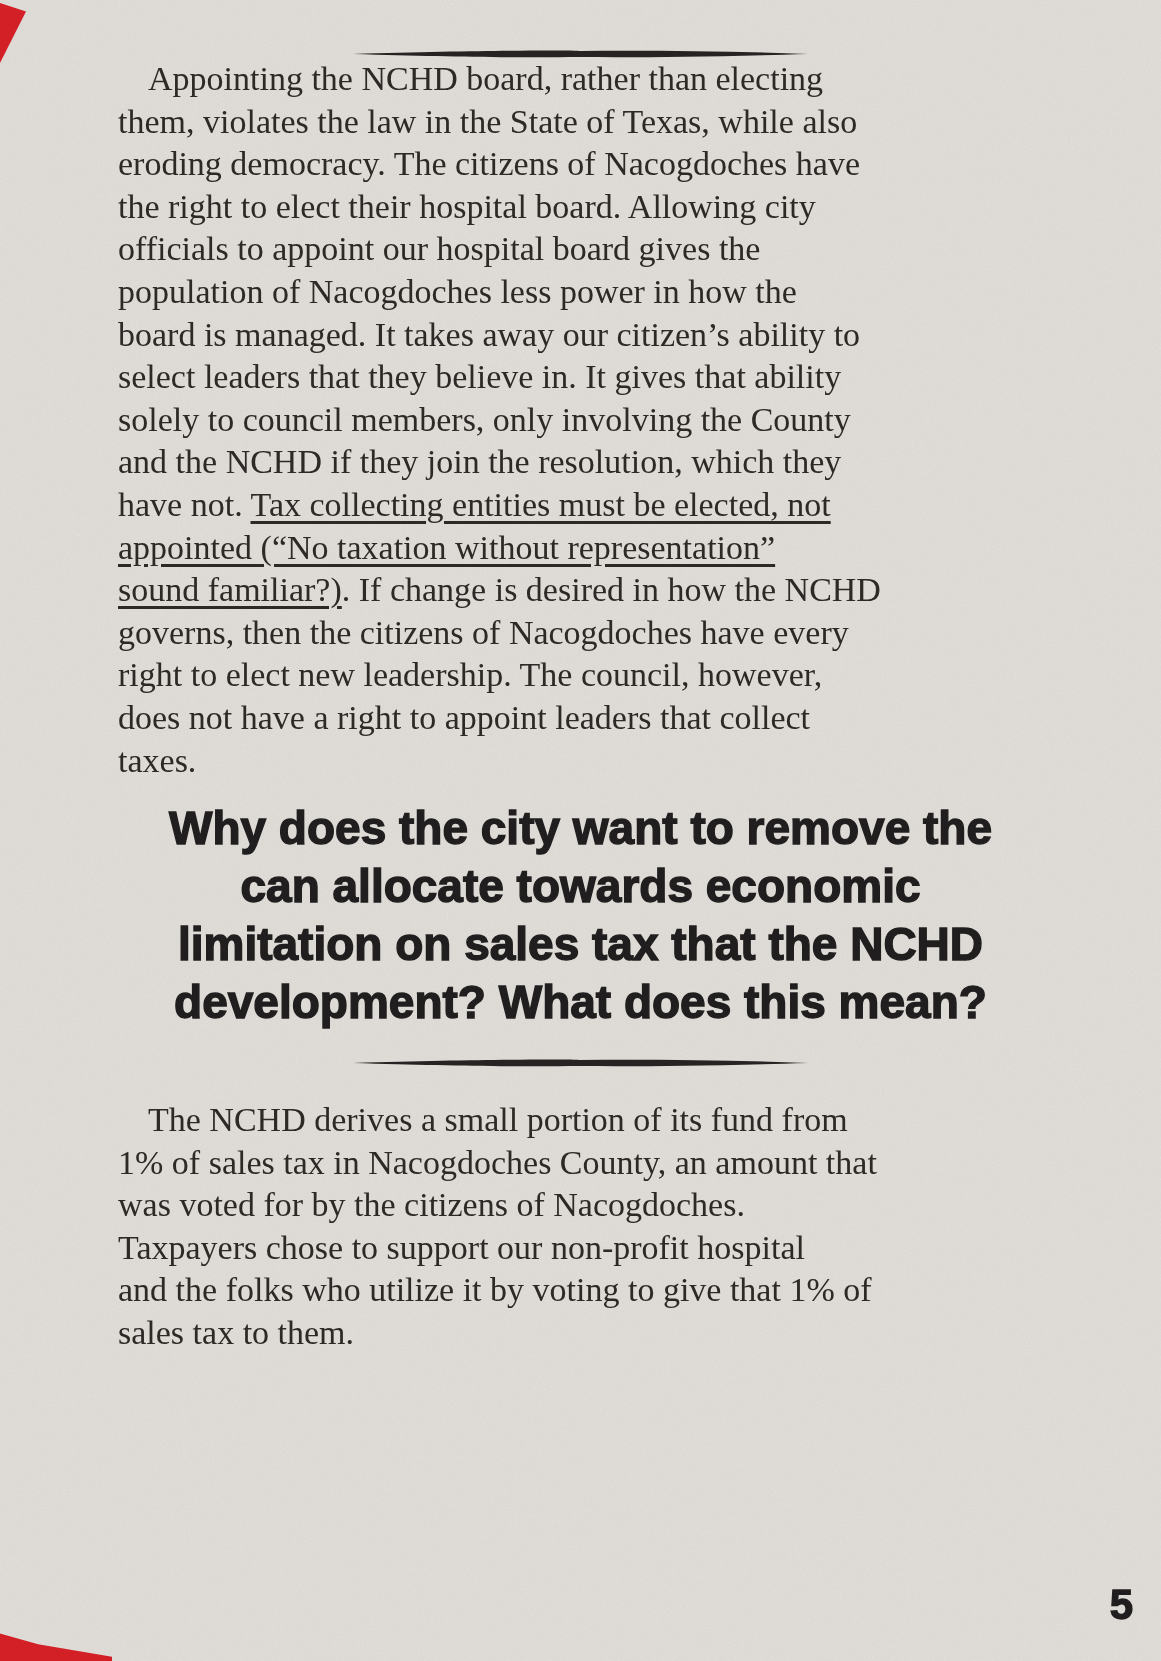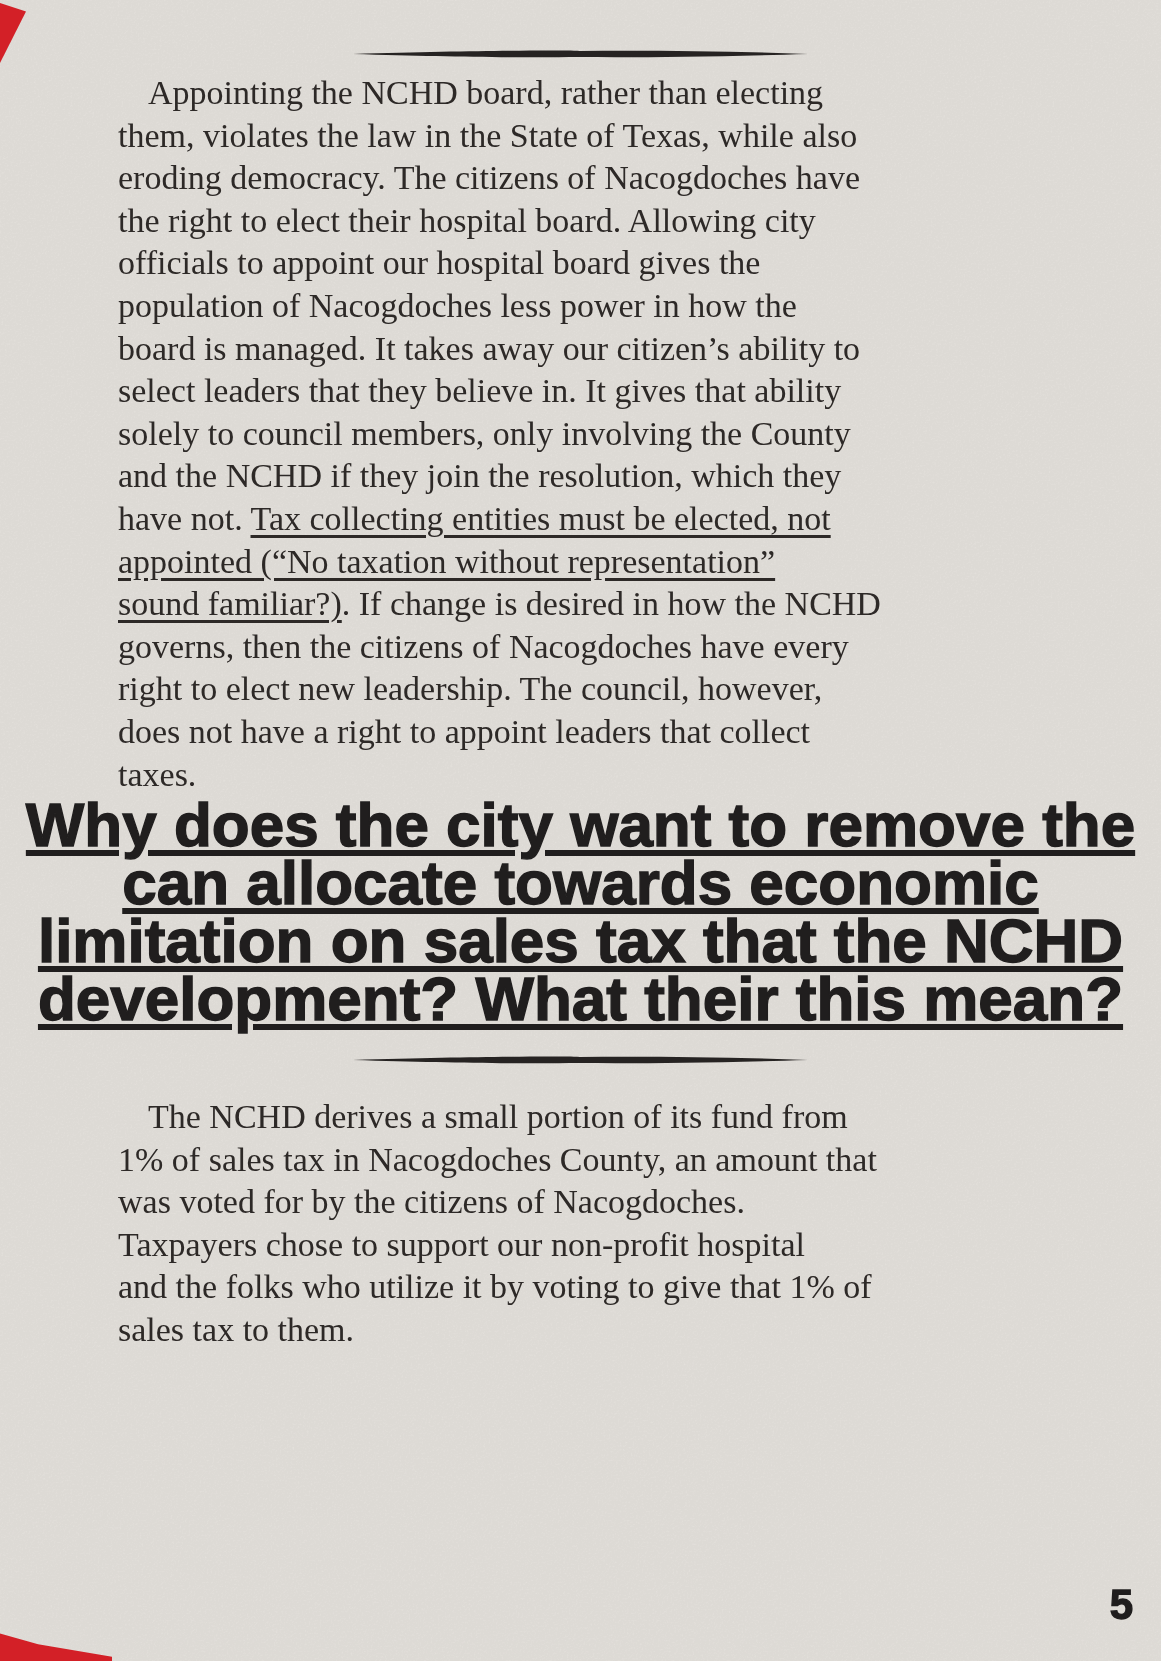--- a/index.html
+++ b/index.html
@@ -27,38 +27,38 @@
   }
   .heading {
     text-align: center;
     font-family: "Liberation Sans", sans-serif;
     font-weight: 900;
     color: #201e1e;
     -webkit-text-stroke: 1.4px #201e1e;
     letter-spacing: 0px;
   }
   .heading-1 { font-size: 46px; line-height: 56px; }
-  .heading-2 { font-size: 62px; line-height: 58px; margin-top: 0px; text-decoration: underline; }
+  .heading-2 { font-size: 46px; line-height: 58px; margin-top: 17px; }
   .divider {
     display: block;
     margin: 10px auto 0 auto;
     width: 455px;
     height: 8px;
   }
   .divider-2 { margin-top: 28px; }
   .body-par {
     width: 980px;
     margin: 0 0 0 118px;
     font-size: 34px;
     line-height: 42.6px;
     white-space: pre-wrap;
     text-indent: 30px;
     color: #2d2927;
   }
-  .par-1 { margin-top: 14px; }
+  .par-1 { }
   .par-2 { margin-top: 32px; }
   .underlined {
     text-decoration: underline;
     text-decoration-thickness: 3px;
     text-underline-offset: 5px;
     text-decoration-color: #2d2927;
     text-align: right;
   }
   .page-number {
     position: absolute;
@@ -120,21 +120,21 @@
 sound familiar?)</span><span>. If change is desired in how the NCHD
 governs, then the citizens of Nacogdoches have every
 right to elect new leadership. The council, however,
 does not have a right to appoint leaders that collect
 taxes.</span></p>
 
     <div class="heading heading-2">
         <div>Why does the city want to remove the</div>
         <div>can allocate towards economic</div>
         <div>limitation on sales tax that the NCHD</div>
-        <div>development? What their this mean?</div>
+        <div>development? What does this mean?</div>
       </div>
 
     <svg class="divider divider-2" viewBox="0 0 455 8" xmlns="http://www.w3.org/2000/svg" preserveAspectRatio="none">
       <path d="M0,4 C120,0.6 200,0.2 227,0.9 C300,0.2 380,1.2 455,4 C360,6.8 290,7.6 227,7.1 C150,7.8 90,6.6 0,4 Z" fill="#262322"></path>
     </svg>
 
     <p class="body-par par-2"><span>The NCHD derives a small portion of its fund from
 1% of sales tax in Nacogdoches County, an amount that
 was voted for by the citizens of Nacogdoches.
 Taxpayers chose to support our non-profit hospital

